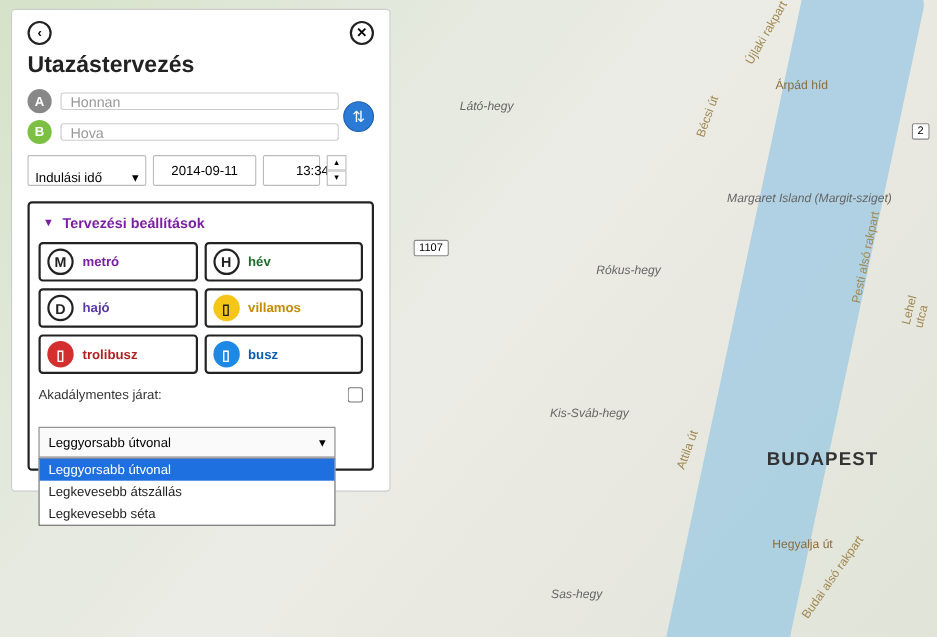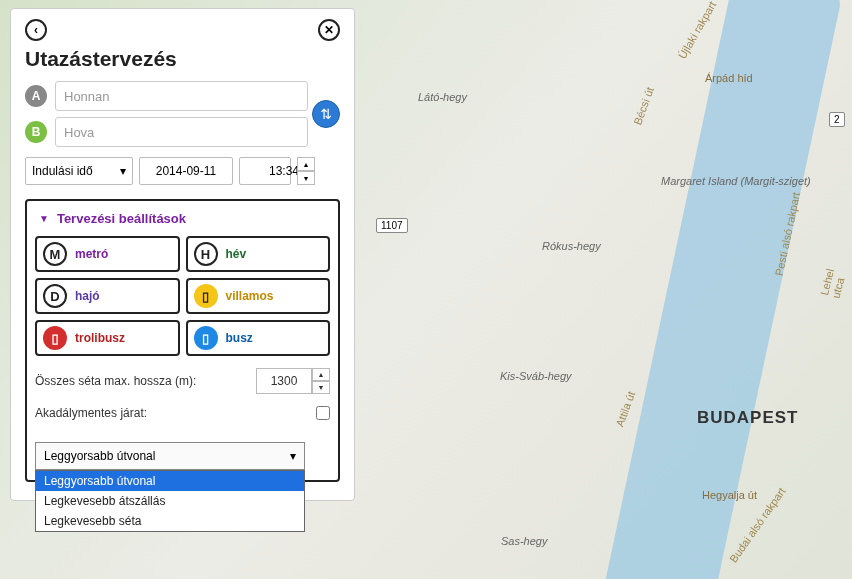--- a/index.html
+++ b/index.html
@@ -16,27 +16,27 @@
   #panel { position: absolute; top: 8px; left: 10px; width: 345px; background: #fff; border: 1px solid #ccc; border-radius: 4px; padding: 10px 14px 18px 14px; z-index: 10; }
   #panel-header { display:flex; align-items:center; justify-content:space-between; margin-bottom:6px; }
   .hdr-left { display:flex; align-items:center; gap:6px; }
   .circ-btn { width:22px; height:22px; border:2px solid #222; border-radius:50%; display:flex; align-items:center; justify-content:center; cursor:pointer; font-size:12px; font-weight:bold; background:#fff; }
   #title { font-size:21px; font-weight:bold; margin:4px 0 10px 0; color:#222; }
 
   .route-row { display:flex; align-items:center; gap:8px; margin-bottom:6px; }
   .pt-badge { width:22px; height:22px; border-radius:50%; display:flex; align-items:center; justify-content:center; color:#fff; font-size:12px; font-weight:bold; }
   .pt-a { background:#888; }
   .pt-b { background:#7bc043; }
-  .route-input { flex:1; height:30px; border:1px solid #ccc; border-radius:3px; padding:0 8px; font-size:13px; color:#0c4a6e; }
+  .route-input { flex:1; height:16px; border:1px solid #ccc; border-radius:3px; padding:0 8px; font-size:13px; color:#0c4a6e; }
   .route-input::placeholder { color:#999; }
   #swap-btn { width:28px; height:28px; border-radius:50%; background:#2b7bd6; border:1px solid #1d5fa8; display:flex; align-items:center; justify-content:center; color:#fff; cursor:pointer; font-size:14px; }
 
   #time-row { display:flex; gap:6px; margin-top:10px; }
   .tbox { height:28px; border:1px solid #bbb; border-radius:2px; background:#fff; font-size:12px; display:flex; align-items:center; padding:0 6px; }
-  #time-type { width:108px; justify-content:space-between; }
+  #time-type { width:108px; justify-content:space-between;align-items:flex-end; }
   #date-box { width:94px; justify-content:center; }
   #time-box { width:48px; justify-content:center;padding-left:44px; }
   .spinner { width:18px; display:flex; flex-direction:column; }
   .spinner div { flex:1; border:1px solid #bbb; font-size:7px; display:flex; align-items:center; justify-content:center; cursor:pointer; background:#fff; }
 
   #settings-box { border:2px solid #222; border-radius:4px; margin-top:14px; padding:10px 8px 10px 8px; }
   #settings-header { display:flex; align-items:center; gap:8px; color:#7b1fa2; font-weight:bold; font-size:13px; cursor:pointer; margin-bottom:10px; padding-left:4px; }
   #settings-header .tri { font-size:10px; }
 
   #mode-grid { display:grid; grid-template-columns: 1fr 1fr; gap:6px; }
@@ -148,30 +148,20 @@
       <div class="mode-btn">
         <div class="mode-icon mi-troli">▯</div>
         <span class="mode-label lbl-troli">trolibusz</span>
       </div>
       <div class="mode-btn">
         <div class="mode-icon mi-busz">▯</div>
         <span class="mode-label lbl-busz">busz</span>
       </div>
     </div>
 
-    <div id="walk-row">
-      <span>Összes séta max. hossza (m):</span>
-      <div id="walk-wrap">
-        <div id="walk-val">1300</div>
-        <div class="spinner" style="height:26px;">
-          <div>▲</div>
-          <div>▼</div>
-        </div>
-      </div>
-    </div>
 
     <div id="acc-row">
       <span>Akadálymentes járat:</span>
       <input type="checkbox" style="">
     </div>
 
     <div id="opt-select-wrap">
       <div id="opt-select">
         <span>Leggyorsabb útvonal</span>
         <span>▾</span>

